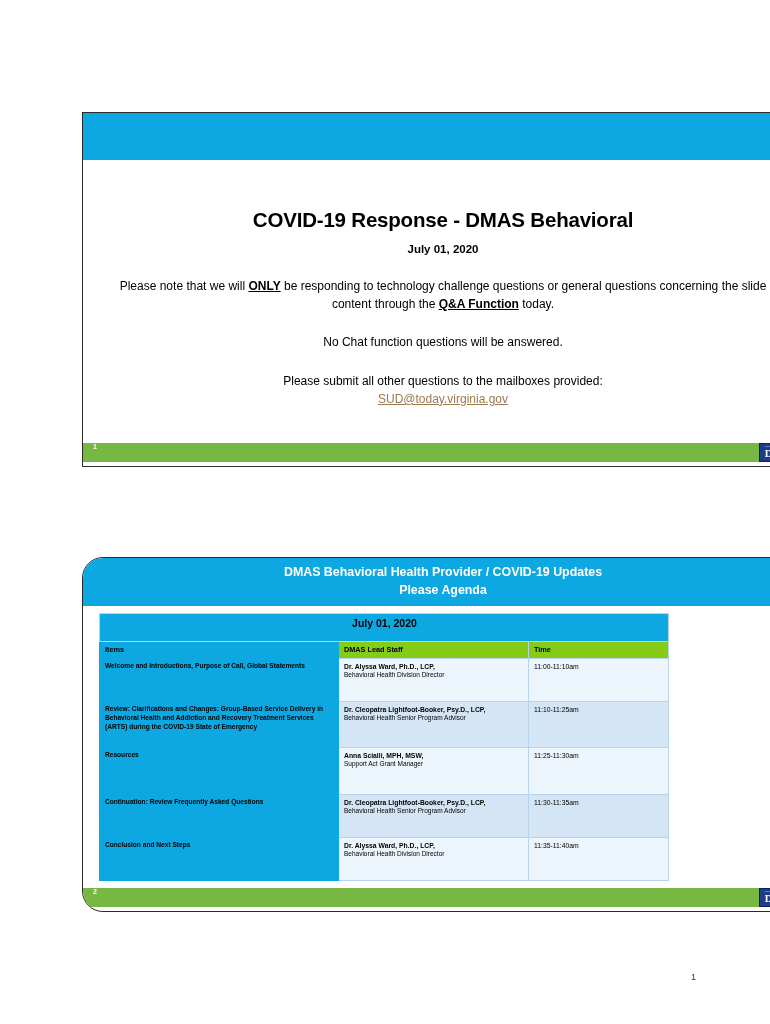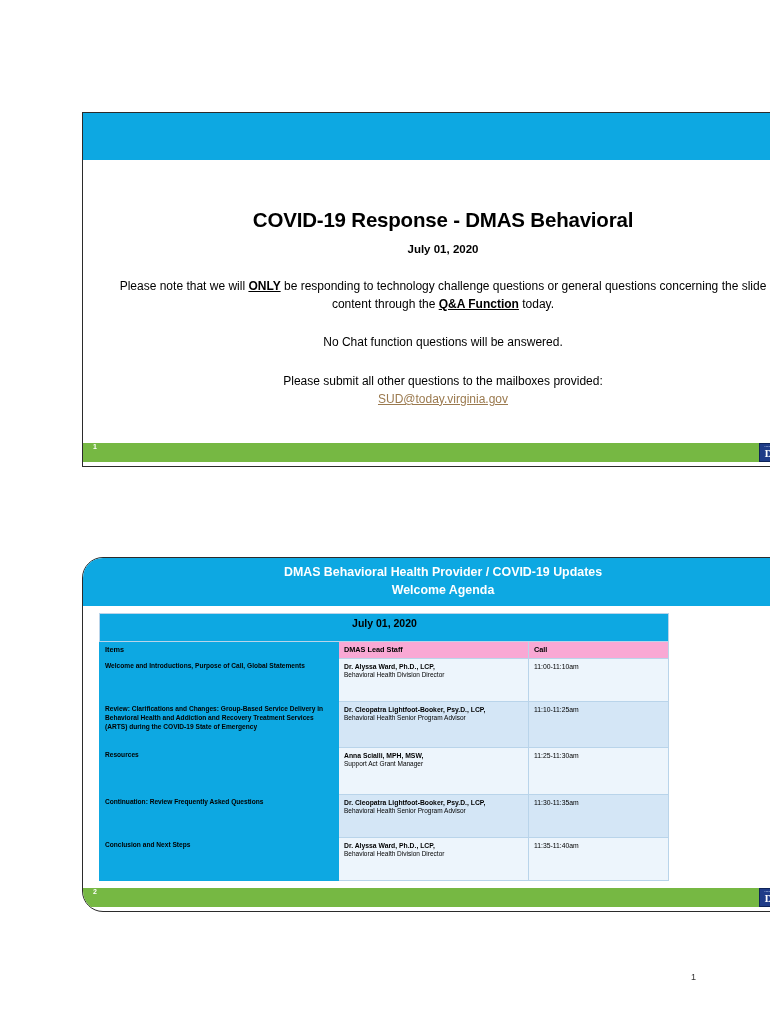--- a/index.html
+++ b/index.html
@@ -158,21 +158,21 @@
     font-weight: bold;
     color: #000000;
     height: 28px;
     vertical-align: middle;
     border-color: #0DA8E2;
   }
   .row-colhead .cell-items {
     background: #0DA8E2;
   }
   .row-colhead td {
-    background: #f9a8d4;
+    background: #84cc16;
     font-size: 7.3px;
     font-weight: bold;
     height: 17px;
     vertical-align: middle;
   }
   .cell-items {
     background: #0DA8E2 !important;
     font-size: 6.6px;
     font-weight: bold;
     color: #000000;
@@ -239,38 +239,38 @@
       <span class="tiny">VIRGINIA DEPARTMENT OF</span>
       <span class="word">DMAS</span>
     </span>
   </div>
 </div>
 
 <div class="slide" id="slide-2">
 
   <div class="s2-head">
     <span class="s2-head-l1">DMAS Behavioral Health Provider / COVID-19 Updates</span>
-    <span class="s2-head-l2">Welcome Agenda</span>
+    <span class="s2-head-l2">Please Agenda</span>
   </div>
 
   <div class="s2-table-wrap">
     <table class="agenda">
       <colgroup>
         <col class="c-items">
           <col class="c-staff">
           <col class="c-time">
       </colgroup>
       <tbody>
         <tr class="row-datebar">
           <td colspan="3">July 01, 2020</td>
         </tr>
         <tr class="row-colhead">
           <td class="cell-items">Items</td>
           <td>DMAS Lead Staff</td>
-          <td>Call</td>
+          <td>Time</td>
         </tr>
 
         <tr class="r-odd h-a">
           <td class="cell-items">Welcome and Introductions, Purpose of Call, Global Statements</td>
           <td>
             <div class="staff-name">Dr. Alyssa Ward, Ph.D., LCP,</div>
             <div class="staff-role">Behavioral Health Division Director</div>
           </td>
           <td class="cell-time">11:00-11:10am</td>
         </tr>

